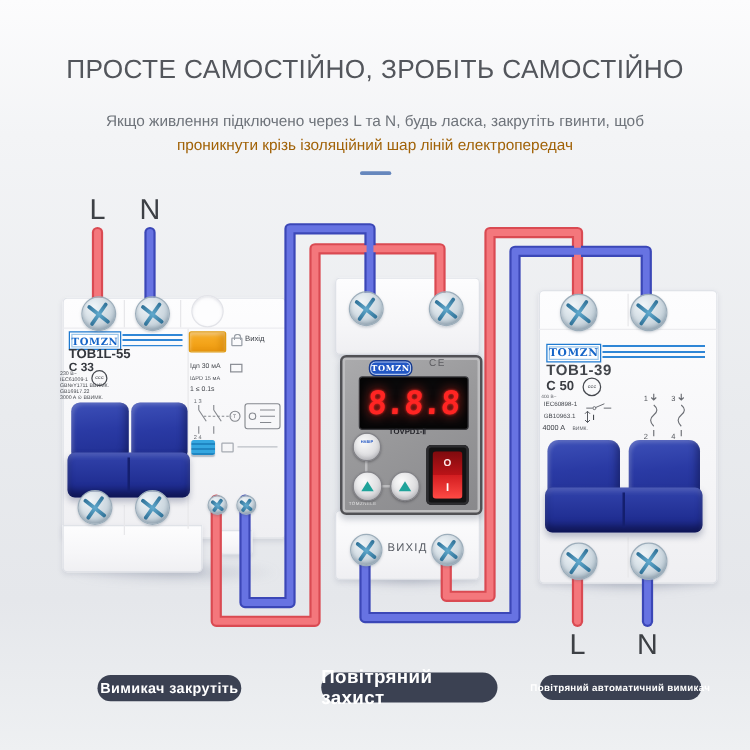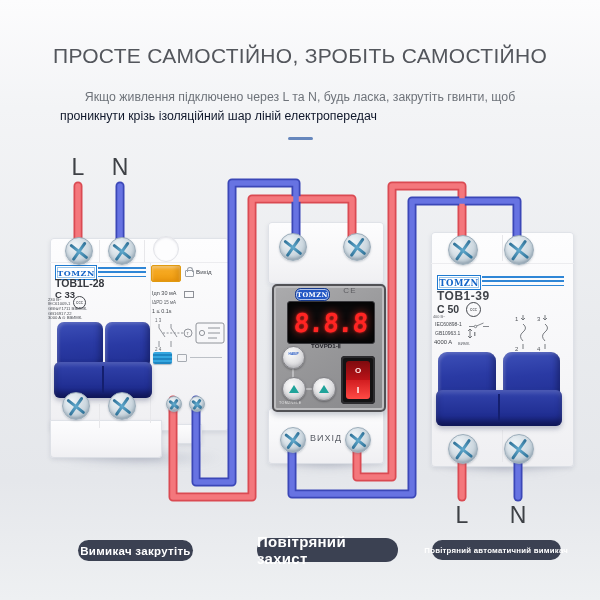--- a/index.html
+++ b/index.html
@@ -71,41 +71,41 @@
     background:repeating-linear-gradient(180deg,#35a7e0 0 2px,#1f86c2 2px 4px);
     box-shadow:0 1px 1px rgba(80,100,120,.4);}
   .wlabel{position:absolute;z-index:40;color:#3d4045;font-size:23px;font-weight:500;text-align:center;}
   svg text{font-family:"Liberation Sans",sans-serif;}
 </style>
 </head>
 <body>
 
 <div class="abs" style="left:30px;top:44px;width:540px;text-align:center;font-size:21px;font-weight:500;color:#53565c;letter-spacing:.3px;z-index:40">ПРОСТЕ САМОСТІЙНО, ЗРОБІТЬ САМОСТІЙНО</div>
 <div class="abs" style="left:60px;top:90px;width:480px;text-align:center;font-size:12.3px;color:#6e737a;z-index:40">Якщо живлення підключено через L та N, будь ласка, закрутіть гвинти, щоб</div>
-<div class="abs" style="left:60px;top:109px;width:480px;text-align:left;font-size:12.3px;color:#0f172a;z-index:40">проникнути крізь ізоляційний шар ліній електропередач</div>
+<div class="abs" style="left:60px;top:109px;width:480px;text-align:center;font-size:12.3px;color:#a16207;z-index:40">проникнути крізь ізоляційний шар ліній електропередач</div>
 <div class="abs" style="left:288px;top:137px;width:25px;height:3px;background:#6687bd;border-radius:2px;z-index:40"></div>
 
 <div class="wlabel" style="left:68px;top:154px;width:20px">L</div>
 <div class="wlabel" style="left:110px;top:154px;width:20px">N</div>
 
 <div class="gshadow" style="left:55px;top:450px;width:170px;height:16px"></div>
 <div class="gshadow" style="left:272px;top:456px;width:110px;height:14px"></div>
 <div class="gshadow" style="left:436px;top:458px;width:136px;height:16px"></div>
 
 <div class="dev" style="left:50px;top:238px;width:179px;height:193px"></div>
 <div class="dev" style="left:50px;top:420px;width:112px;height:38px;border-radius:0 0 4px 4px"></div>
 <div class="dev" style="left:176px;top:424px;width:26px;height:20px;border-radius:0 0 3px 3px"></div>
 <div class="sep" style="left:99px;top:240px;height:22px;z-index:11"></div>
 <div class="sep" style="left:144px;top:240px;height:22px;z-index:11"></div>
 <div class="abs" style="left:50px;top:262px;width:179px;height:1px;background:#ececef;z-index:11"></div>
 <div class="sep" style="left:150px;top:263px;height:160px;z-index:11"></div>
 
 <div class="logo" style="left:55px;top:265px;width:40px;height:13px;font-size:8px;letter-spacing:.5px;z-index:12">TOMZN</div>
 <div class="stripes" style="left:98px;top:267px;width:48px;height:10px;z-index:12"></div>
-<div class="abs" style="left:55px;top:277px;font-size:10.5px;font-weight:bold;color:#35383e;z-index:12">TOB1L-28</div>
+<div class="abs" style="left:55px;top:277px;font-size:10.5px;font-weight:bold;color:#35383e;z-index:12">TOB1L-55</div>
 <div class="abs" style="left:55px;top:289px;font-size:9.5px;font-weight:bold;color:#35383e;z-index:12">C 33</div>
 <div class="sc" style="left:48px;top:297px;font-size:10px;line-height:11px;transform:scale(.42);z-index:12">
   <div>230 В~</div>
   <div>IEC61009-1</div>
   <div>GB№Y1711 ВВИМК.</div>
   <div>GB16917.22</div>
   <div>3000 A ⊙ ВВИМК.</div>
 </div>
 <div class="ccc" style="left:73px;top:296px;width:11px;height:11px;z-index:12">
     <span>CCC</span>

